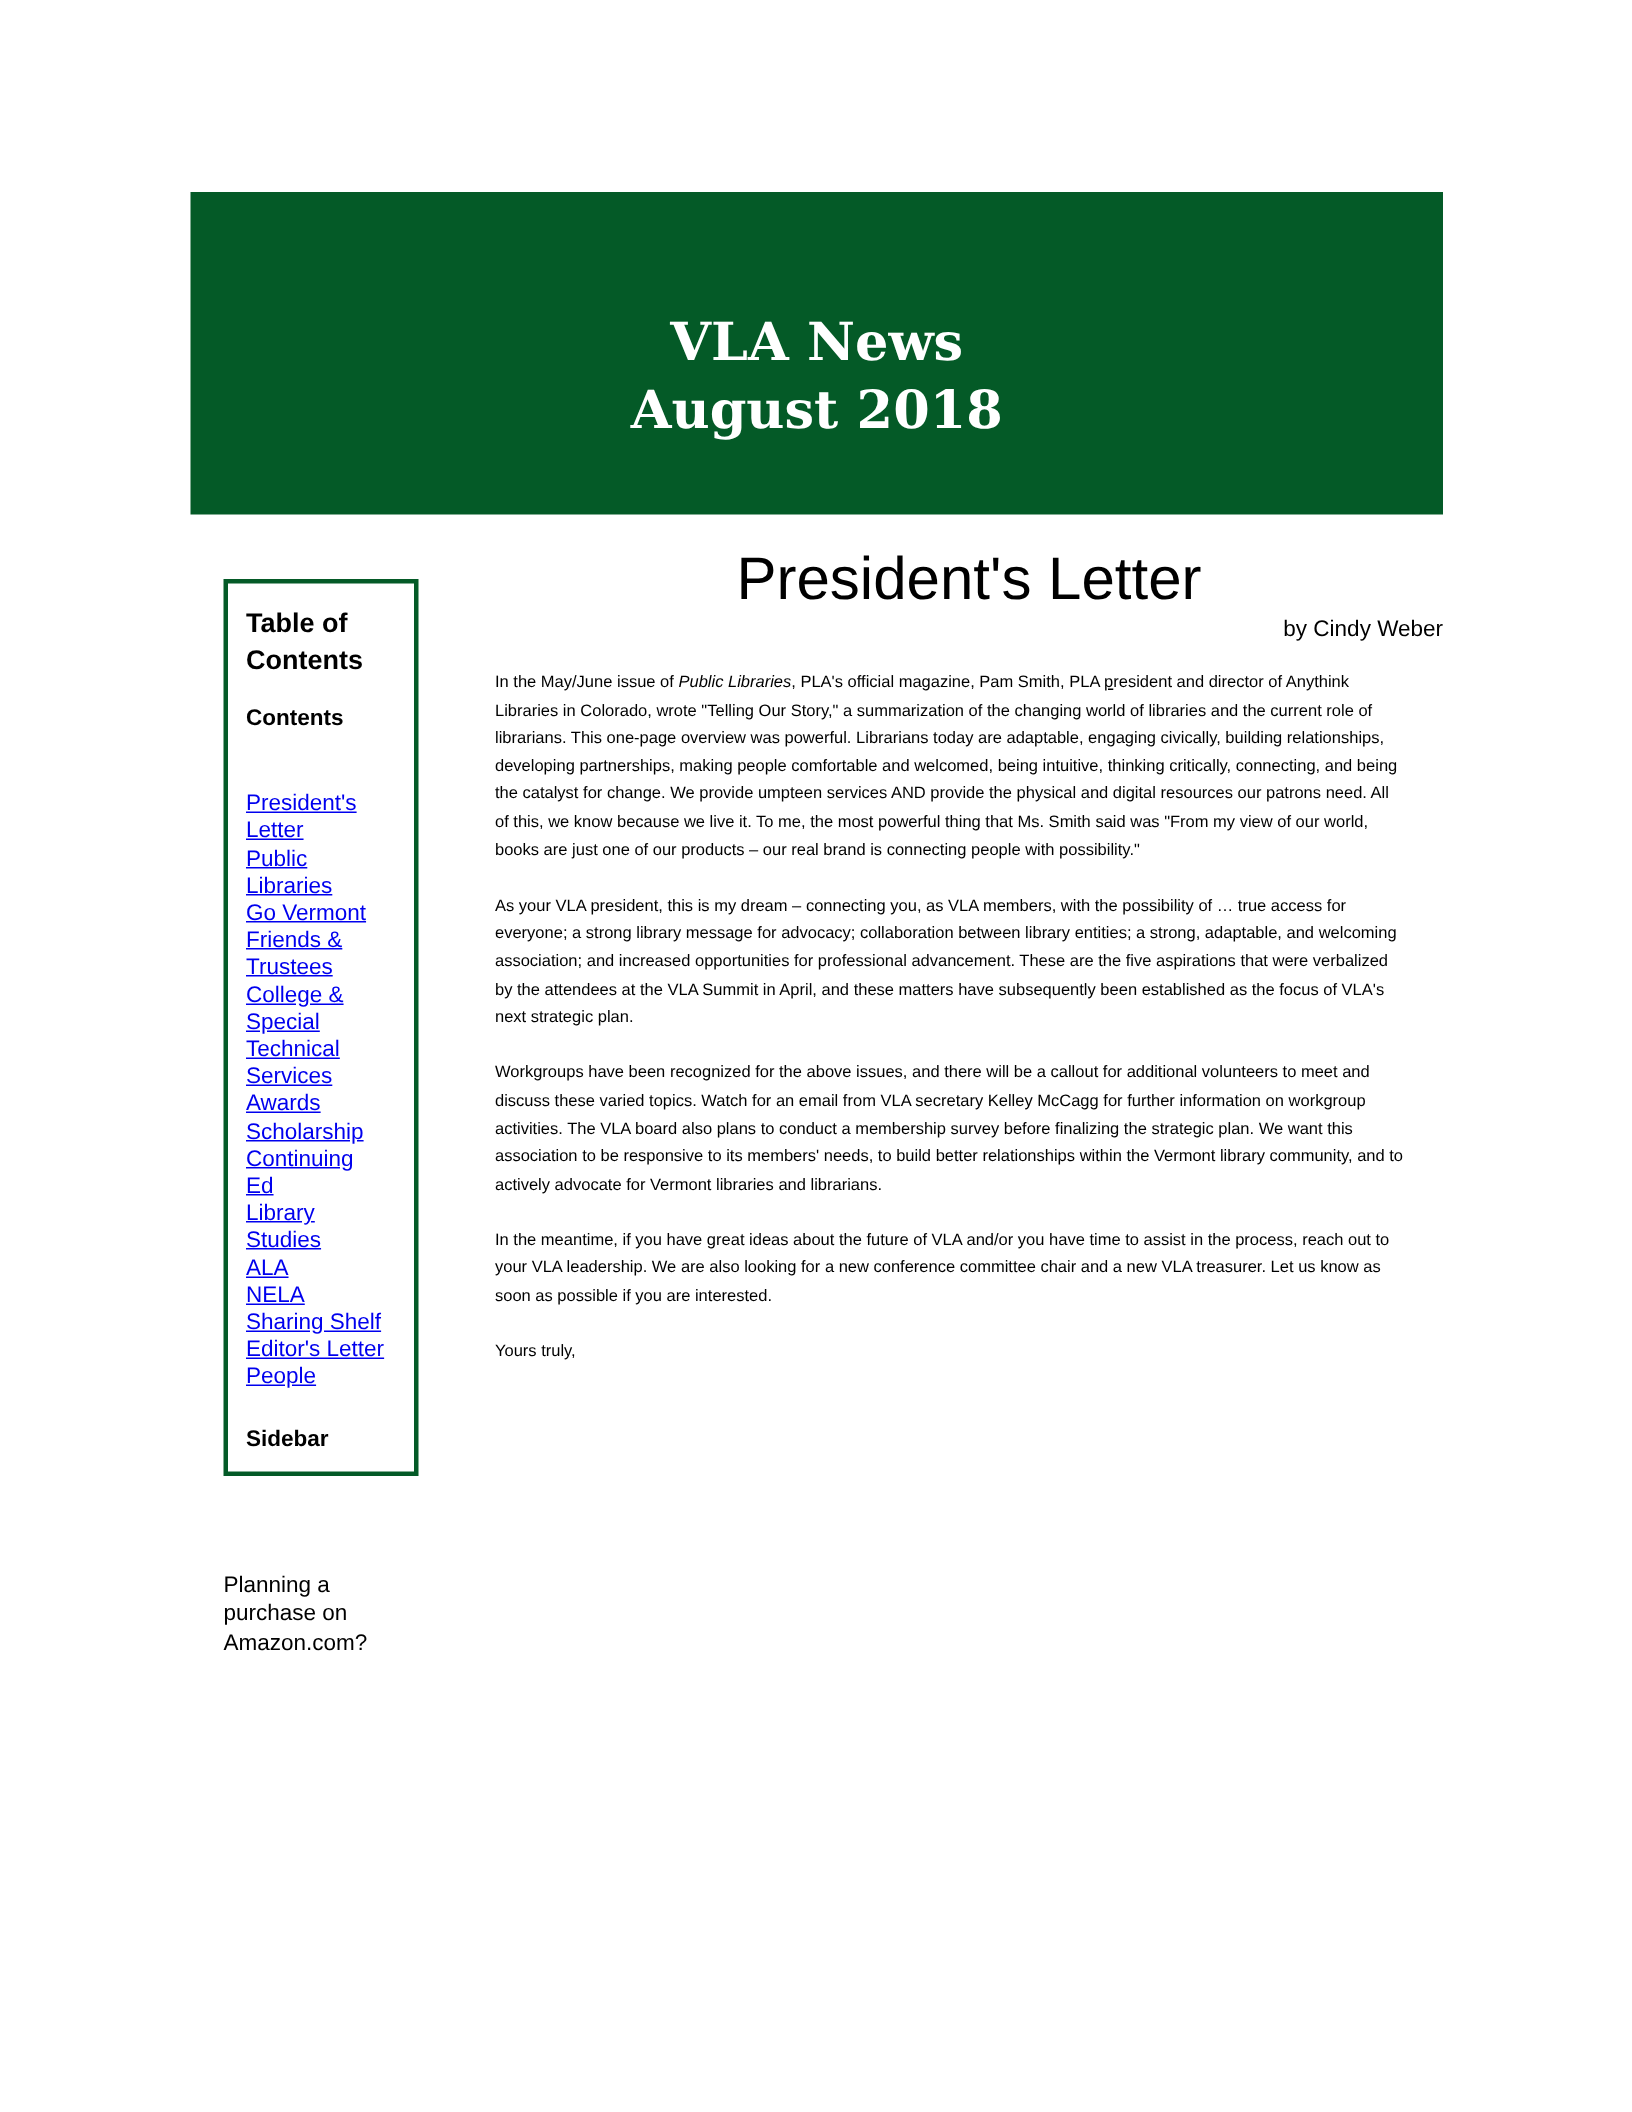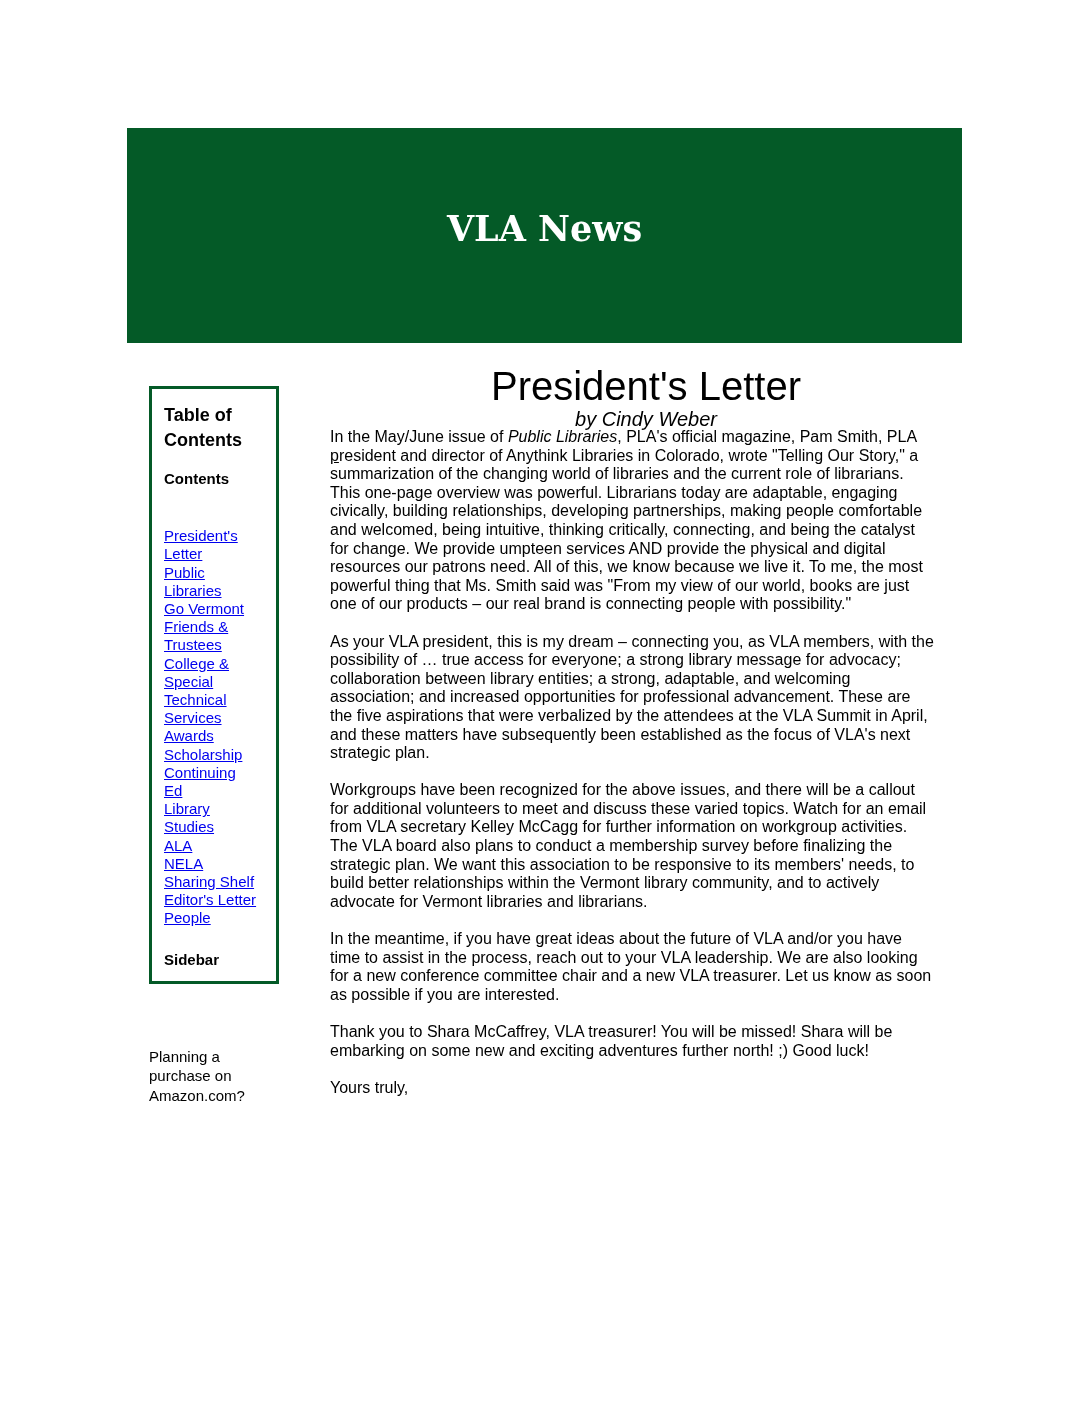--- a/index.html
+++ b/index.html
@@ -85,42 +85,43 @@
     box-sizing: border-box;
     padding-top: 22px;
   }
   .article-title {
     text-align: center;
     font-size: 40px;
     line-height: 42px;
     font-weight: normal;
   }
   .byline {
-    text-align: center;
-    font-style: italic;
-    font-size: 20px;
+    text-align: right;
+    font-size: 15px;
     line-height: 17px;
     margin-top: 4px;
   }
   .article-body {
+    margin-top: 18px;
     width: 606px;
-    font-size: 16px;
+    font-size: 11px;
     line-height: 18.6px;
   }
   .article-body p { margin: 0 0 18.6px 0; }
   .mag { font-style: italic; }
   .u { text-decoration: underline; }
 </style>
 </head>
 <body>
 
 <div class="page">
 
   <div class="banner">
     <div>VLA News</div>
+    <div>August 2018</div>
   </div>
 
   <div class="content">
 
     <div class="left-col">
       <div class="toc-box">
         <div class="toc-title">Table of Contents</div>
         <div class="toc-heading">Contents</div>
         <div class="toc-links">
 
@@ -168,21 +169,20 @@
 
         <div>
 
             <p>As your VLA president, this is my dream – connecting you, as VLA members, with the possibility of … true access for everyone; a strong library message for advocacy; collaboration between library entities; a strong, adaptable, and welcoming association; and increased opportunities for professional advancement. These are the five aspirations that were verbalized by the attendees at the VLA Summit in April, and these matters have subsequently been established as the focus of VLA's next strategic plan.</p>
 
             <p>Workgroups have been recognized for the above issues, and there will be a callout for additional volunteers to meet and discuss these varied topics. Watch for an email from VLA secretary Kelley McCagg for further information on workgroup activities. The VLA board also plans to conduct a membership survey before finalizing the strategic plan. We want this association to be responsive to its members' needs, to build better relationships within the Vermont library community, and to actively advocate for Vermont libraries and librarians.</p>
 
             <p>In the meantime, if you have great ideas about the future of VLA and/or you have time to assist in the process, reach out to your VLA leadership. We are also looking for a new conference committee chair and a new VLA treasurer. Let us know as soon as possible if you are interested.</p>
 
 
-            <p>Thank you to Shara McCaffrey, VLA treasurer! You will be missed! Shara will be embarking on some new and exciting adventures further north! ;) Good luck!</p>
 
             <p>Yours truly,</p>
           </div>
       </div>
     </div>
 
   </div>
 </div>
 
 </body></html>

